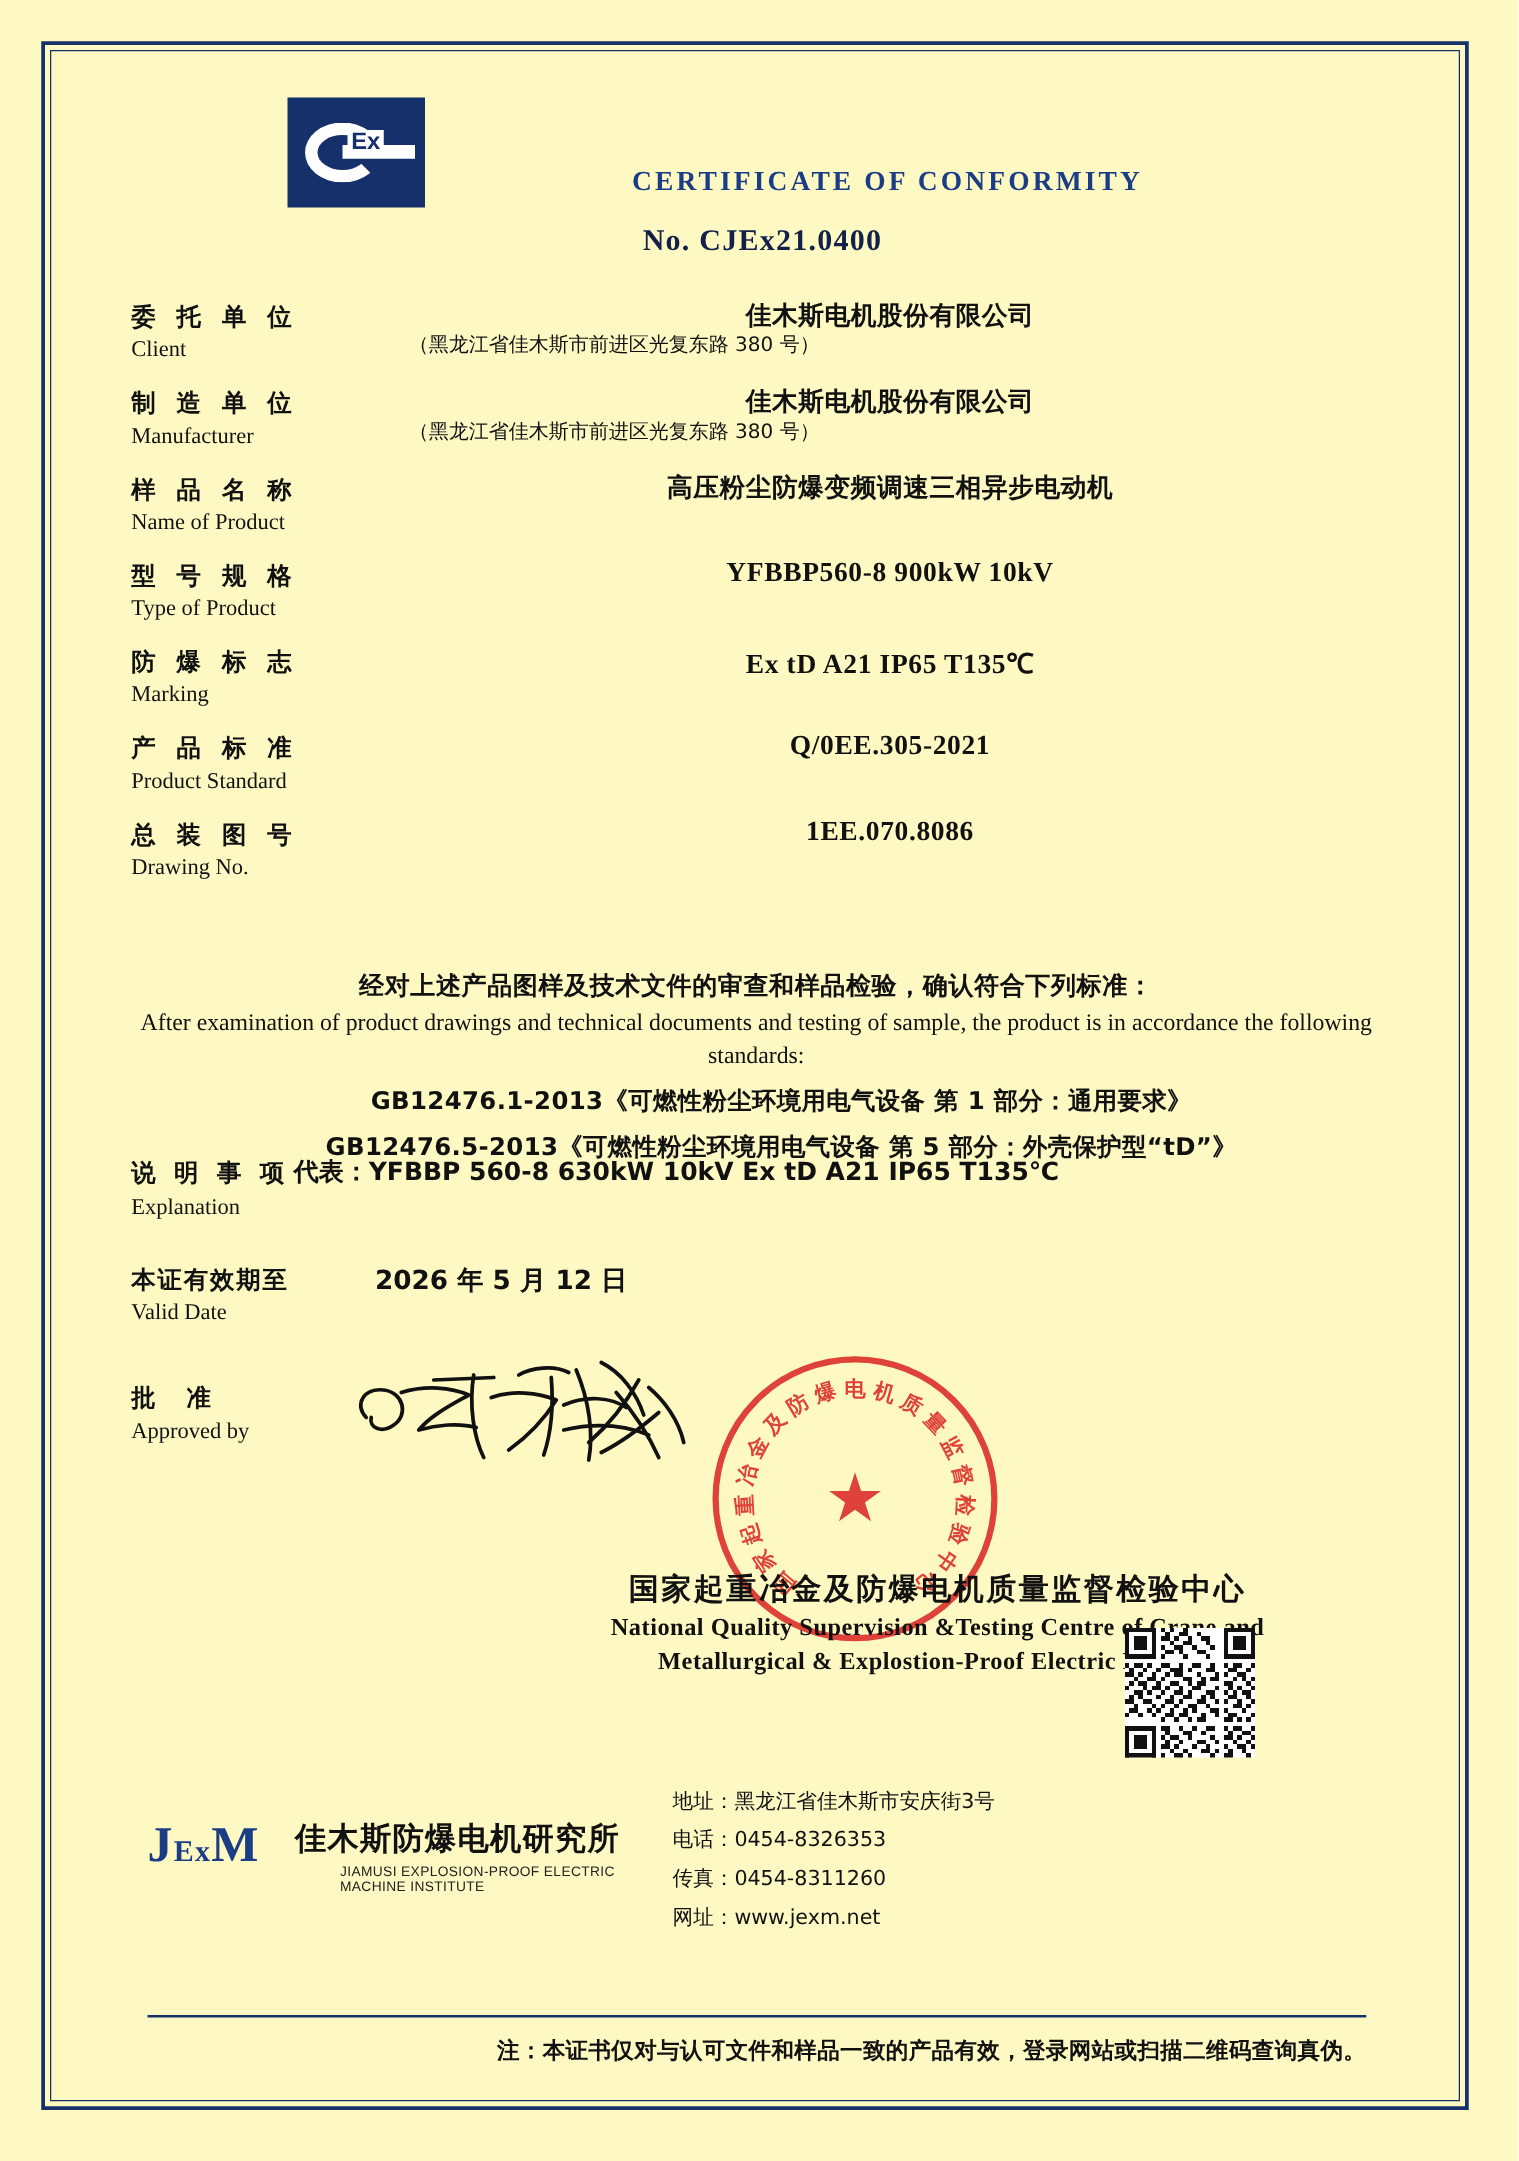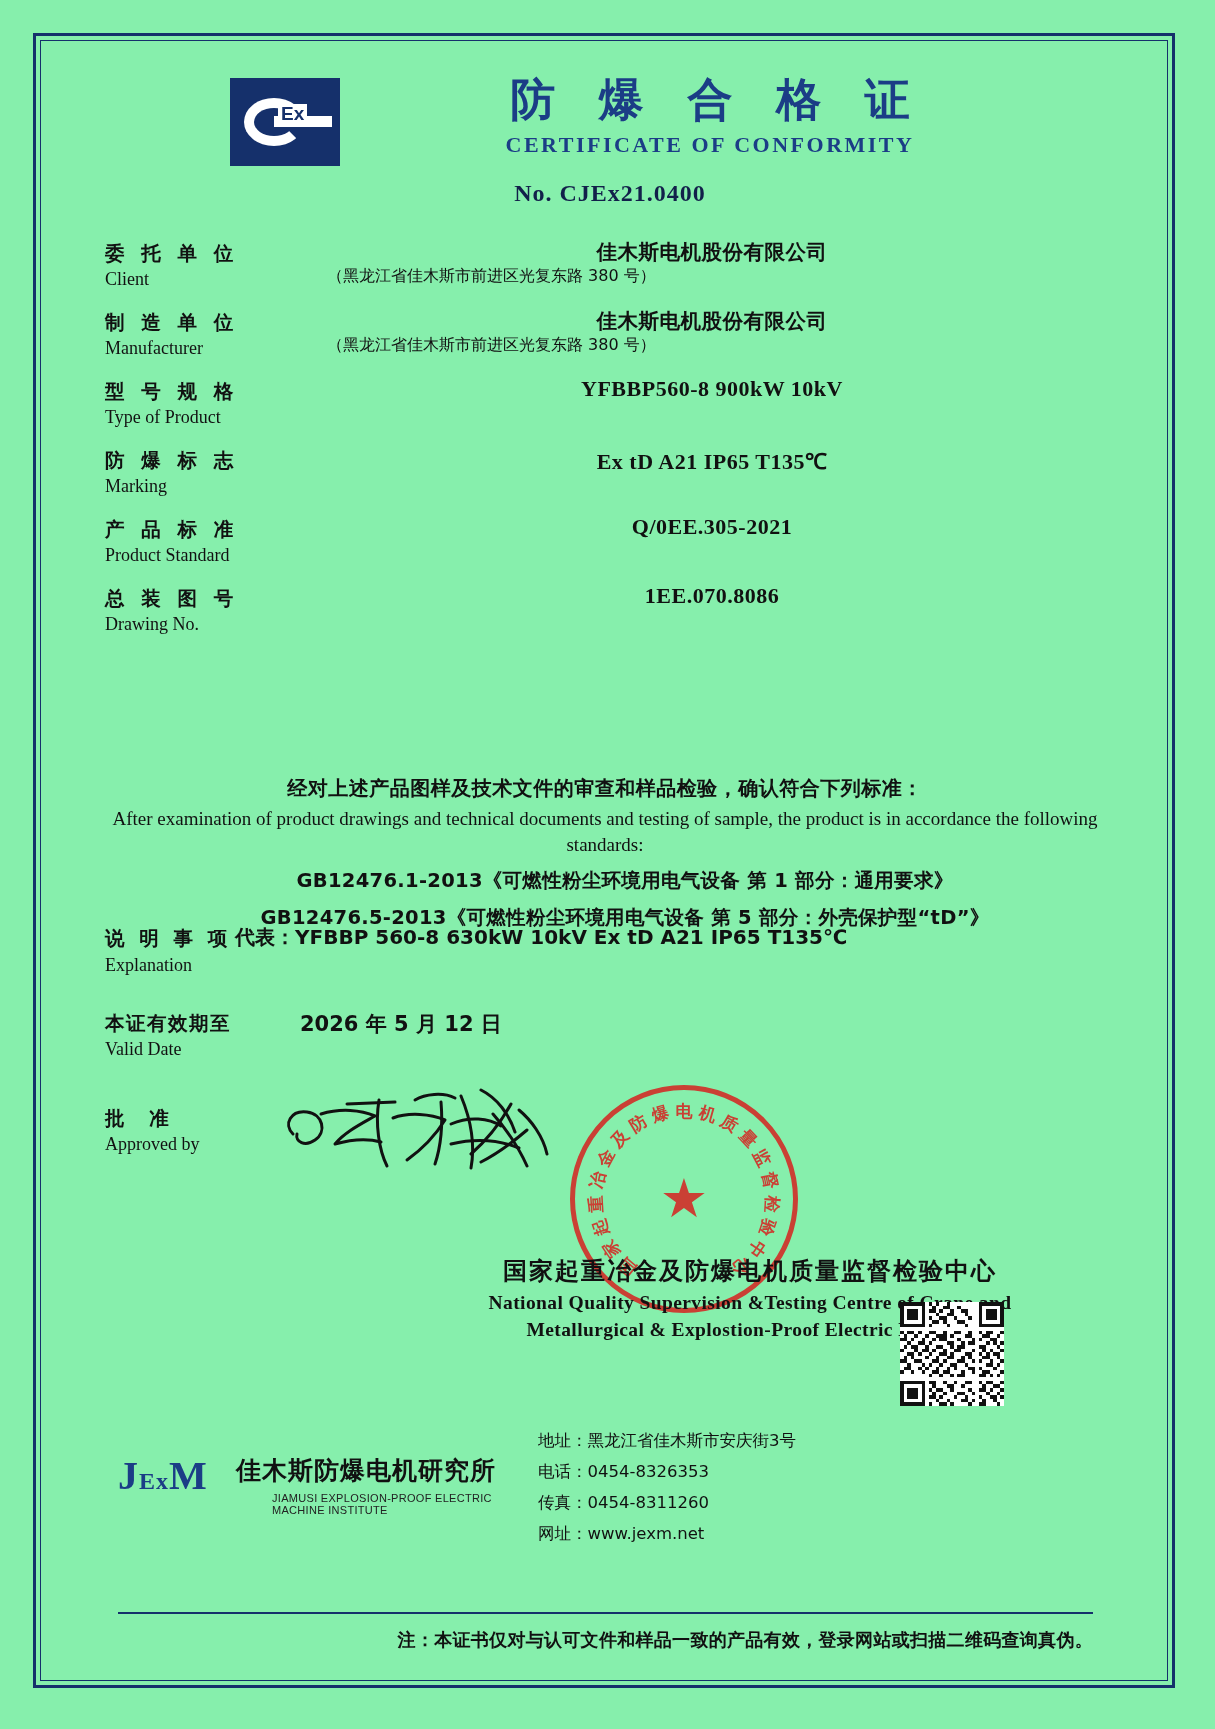--- a/index.html
+++ b/index.html
@@ -13,21 +13,21 @@
     font-family: "Liberation Serif", serif;
     color: #111;
     position: relative;
     overflow: hidden;
   }
   .page {
     position: absolute;
     left: 0; top: 0;
     width: 1215px;
     height: 1729px;
-    background: #86efac;
+    background: #fef9c3;
   }
   .border-outer {
     position: absolute;
     left: 33px; top: 33px;
     width: 1142px;
     height: 1655px;
     border: 3px solid #15306b;
     box-sizing: border-box;
   }
   .border-inner {
@@ -409,21 +409,20 @@
 <div class="page">
   <div class="border-outer"></div>
   <div class="border-inner"></div>
 
   <div class="header">
     <div class="logo-ex">
       <div class="c-shape"></div>
       <div class="bar"></div>
       <div class="ex-text">Ex</div>
     </div>
-    <div class="title-cn">防 爆 合 格 证</div>
     <div class="title-en">CERTIFICATE OF CONFORMITY</div>
   </div>
   <div class="cert-no">No.  CJEx21.0400</div>
 
   <div class="fields">
 
     <div class="row">
       <div class="lbl">
         <div class="lbl-cn">委 托 单 位</div>
         <div class="lbl-en">Client</div>
@@ -438,20 +437,29 @@
       <div class="lbl">
         <div class="lbl-cn">制 造 单 位</div>
         <div class="lbl-en">Manufacturer</div>
       </div>
       <div class="val">
         <div class="val-main">佳木斯电机股份有限公司</div>
         <div class="val-sub">（黑龙江省佳木斯市前进区光复东路 380 号）</div>
       </div>
     </div>
 
+    <div class="row">
+      <div class="lbl">
+        <div class="lbl-cn">样 品 名 称</div>
+        <div class="lbl-en">Name of Product</div>
+      </div>
+      <div class="val">
+        <div class="val-main">高压粉尘防爆变频调速三相异步电动机</div>
+      </div>
+    </div>
 
     <div class="row">
       <div class="lbl">
         <div class="lbl-cn">型 号 规 格</div>
         <div class="lbl-en">Type of Product</div>
       </div>
       <div class="val">
         <div class="val-main serif">YFBBP560-8    900kW    10kV</div>
       </div>
     </div>

